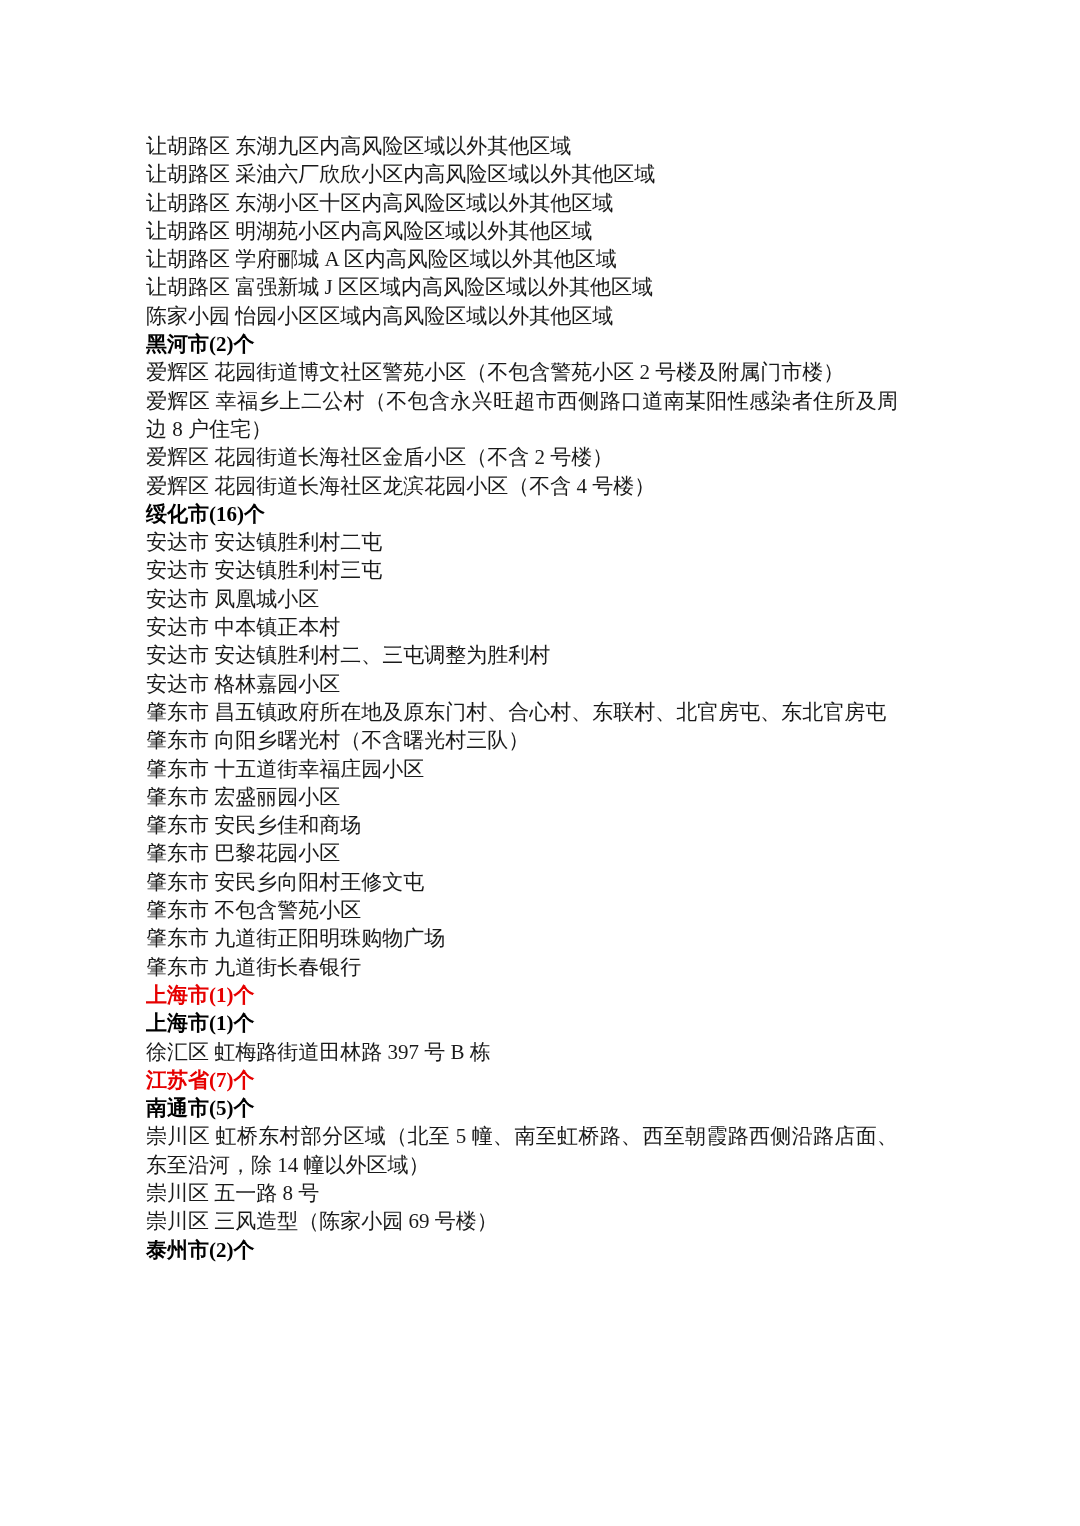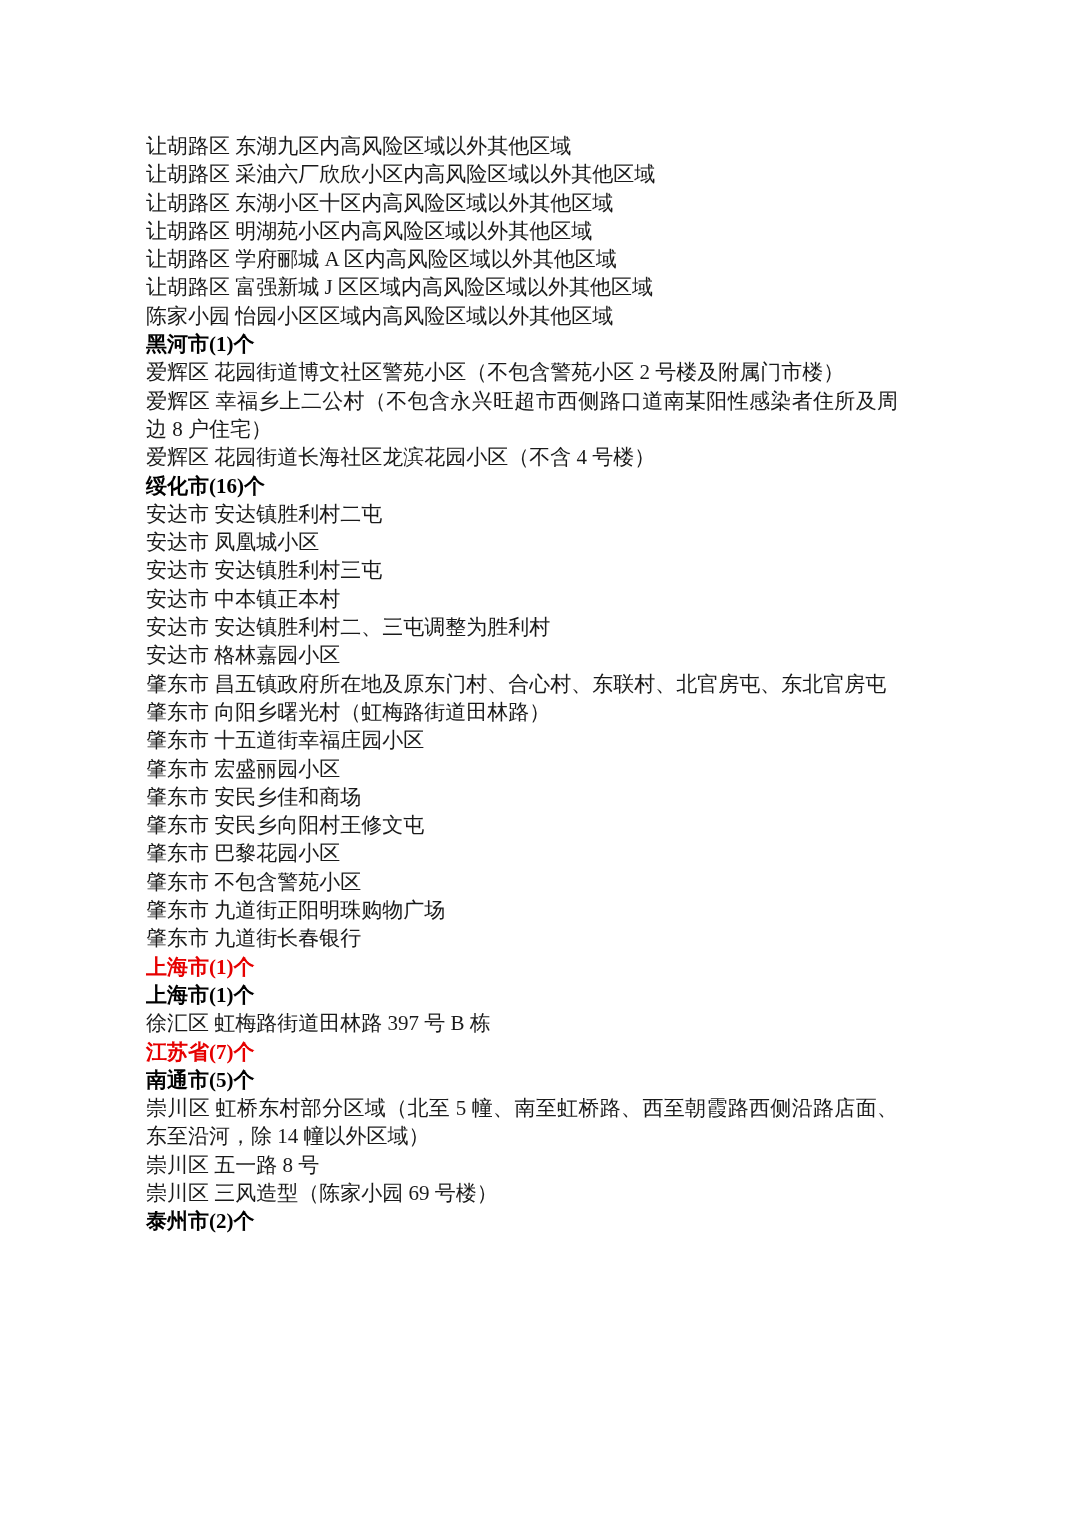--- a/index.html
+++ b/index.html
@@ -50,38 +50,39 @@
 
 <div class="page">
   <div class="doc-body" id="doc-body">
       <p class="line entry">让胡路区 东湖九区内高风险区域以外其他区域</p>
       <p class="line entry">让胡路区 采油六厂欣欣小区内高风险区域以外其他区域</p>
       <p class="line entry">让胡路区 东湖小区十区内高风险区域以外其他区域</p>
       <p class="line entry">让胡路区 明湖苑小区内高风险区域以外其他区域</p>
       <p class="line entry">让胡路区 学府郦城 A 区内高风险区域以外其他区域</p>
       <p class="line entry">让胡路区 富强新城 J 区区域内高风险区域以外其他区域</p>
       <p class="line entry">陈家小园 怡园小区区域内高风险区域以外其他区域</p>
-      <p class="line city">黑河市(1)个</p>
+      <p class="line city">黑河市(2)个</p>
       <p class="line entry">爱辉区 花园街道博文社区警苑小区（不包含警苑小区 2 号楼及附属门市楼）</p>
       <p class="line entry">爱辉区 幸福乡上二公村（不包含永兴旺超市西侧路口道南某阳性感染者住所及周边 8 户住宅）</p>
+      <p class="line entry">爱辉区 花园街道长海社区金盾小区（不含 2 号楼）</p>
       <p class="line entry">爱辉区 花园街道长海社区龙滨花园小区（不含 4 号楼）</p>
       <p class="line city">绥化市(16)个</p>
       <p class="line entry">安达市 安达镇胜利村二屯</p>
+      <p class="line entry">安达市 安达镇胜利村三屯</p>
       <p class="line entry">安达市 凤凰城小区</p>
-      <p class="line entry">安达市 安达镇胜利村三屯</p>
       <p class="line entry">安达市 中本镇正本村</p>
       <p class="line entry">安达市 安达镇胜利村二、三屯调整为胜利村</p>
       <p class="line entry">安达市 格林嘉园小区</p>
       <p class="line entry">肇东市 昌五镇政府所在地及原东门村、合心村、东联村、北官房屯、东北官房屯</p>
-      <p class="line entry">肇东市 向阳乡曙光村（虹梅路街道田林路）</p>
+      <p class="line entry">肇东市 向阳乡曙光村（不含曙光村三队）</p>
       <p class="line entry">肇东市 十五道街幸福庄园小区</p>
       <p class="line entry">肇东市 宏盛丽园小区</p>
       <p class="line entry">肇东市 安民乡佳和商场</p>
+      <p class="line entry">肇东市 巴黎花园小区</p>
       <p class="line entry">肇东市 安民乡向阳村王修文屯</p>
-      <p class="line entry">肇东市 巴黎花园小区</p>
       <p class="line entry">肇东市 不包含警苑小区</p>
       <p class="line entry">肇东市 九道街正阳明珠购物广场</p>
       <p class="line entry">肇东市 九道街长春银行</p>
       <p class="line province">上海市(1)个</p>
       <p class="line city">上海市(1)个</p>
       <p class="line entry">徐汇区 虹梅路街道田林路 397 号 B 栋</p>
       <p class="line province">江苏省(7)个</p>
       <p class="line city">南通市(5)个</p>
       <p class="line entry">崇川区 虹桥东村部分区域（北至 5 幢、南至虹桥路、西至朝霞路西侧沿路店面、东至沿河，除 14 幢以外区域）</p>
       <p class="line entry">崇川区 五一路 8 号</p>

